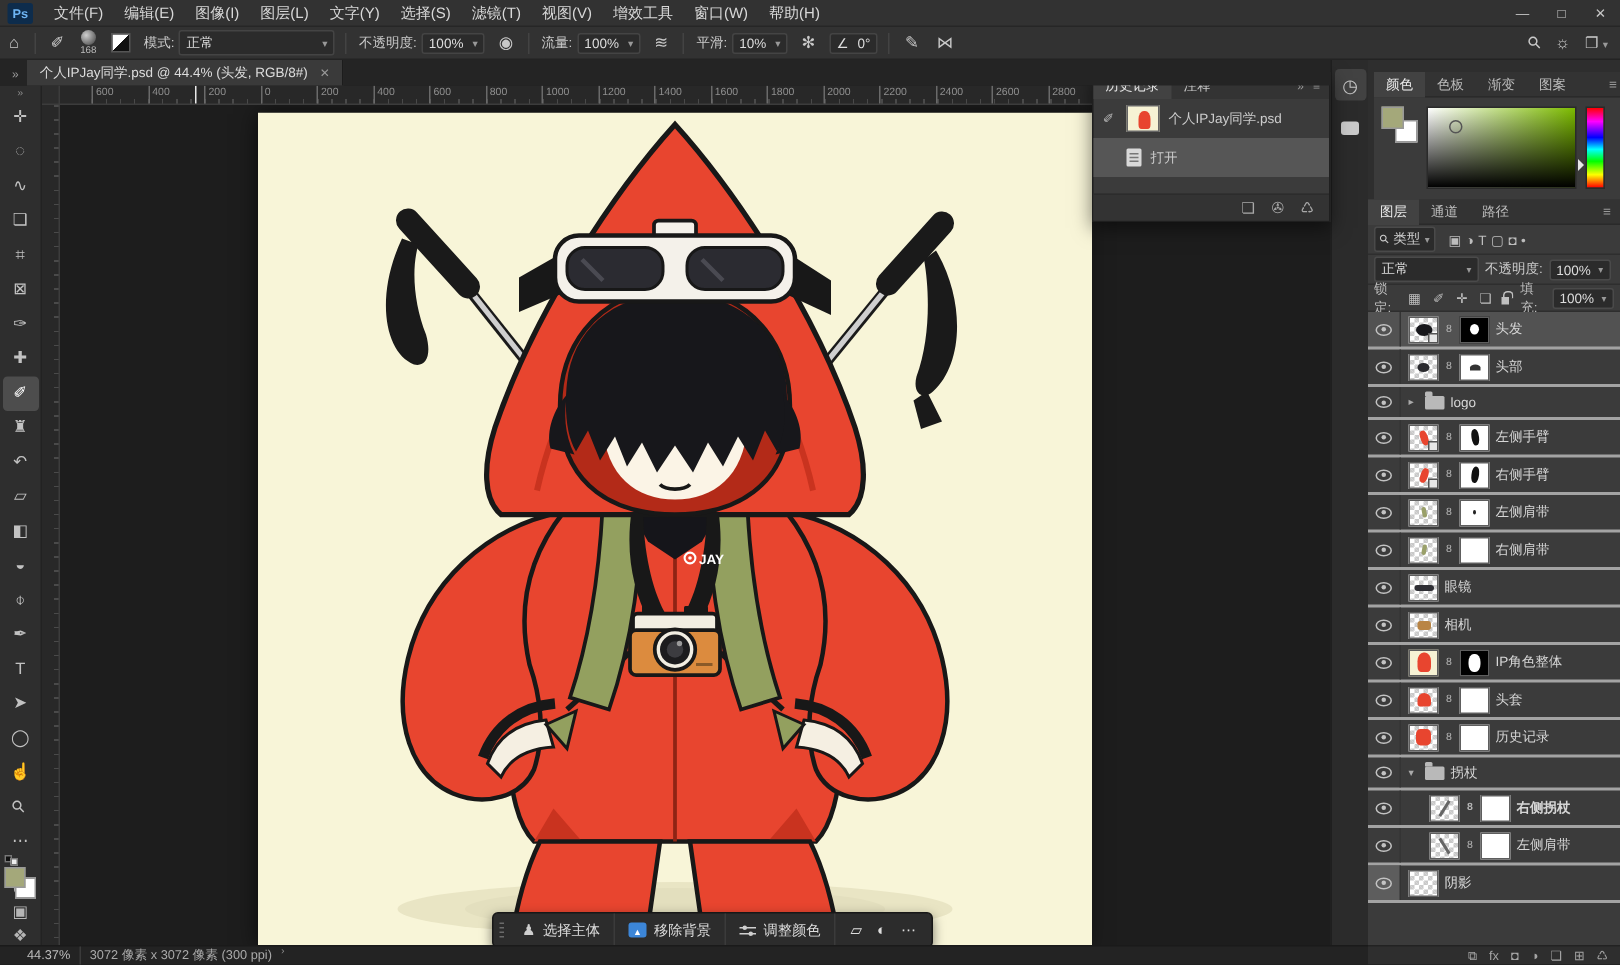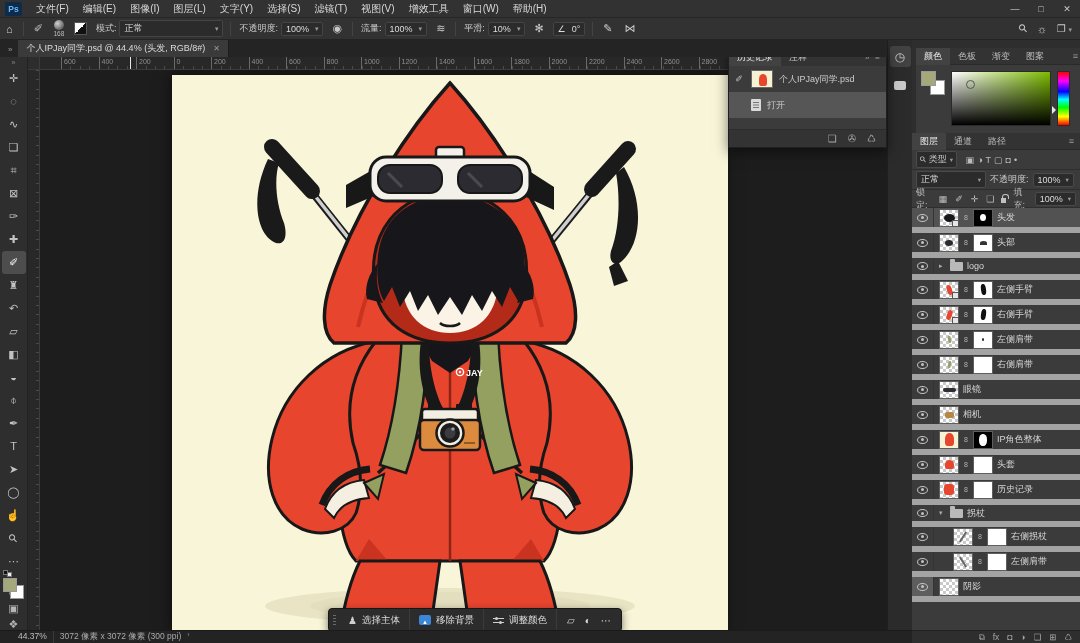--- a/index.html
+++ b/index.html
@@ -137,21 +137,21 @@
   .lp-fico { font-size:9px; color:#bdbdbd; padding:0 1.5px; }
   .lp-blend { height:20px; display:flex; align-items:center; padding:0 4px; gap:4px; font-size:9px; border-bottom:1px solid #2e2e2e;}
   .sel-box { background:#2b2b2b; border:1px solid #4a4a4a; border-radius:2px; padding:1px 4px; display:flex; gap:5px; align-items:center; color:#ddd;}
   .sel-box .dn { font-size:6.5px; color:#999; }
   .lp-lock { height:18px; display:flex; align-items:center; padding:0 4px; gap:5px; font-size:9px; border-bottom:1px solid #2e2e2e; color:#bdbdbd;}
   .padlock { width:7px; height:5px; background:#c0c0c0; position:relative; margin-top:3px; }
   .padlock::before { content:""; position:absolute; top:-4px; left:1px; width:5px; height:4px;
     border:1px solid #c0c0c0; border-bottom:none; border-radius:3px 3px 0 0; }
 
   .lp-rows { flex:1; overflow:hidden; }
-  .lrow { display:flex; align-items:center; height:25px; border-bottom:6px solid #a3a3a3; }
+  .lrow { display:flex; align-items:center; height:25px; border-bottom:2px solid #a3a3a3; }
   .lrow.group { height:22px; }
   .lrow.selected { background:#525252; }
   .eye-cell { width:22px; height:100%; display:flex; align-items:center; justify-content:center; border-right:1px solid #343434; }
   .eye-cell.hl { background:#5d5d5d; }
   .eye { width:11px; height:8px; border:1px solid #c2c2c2; border-radius:50%; position:relative; }
   .eye::after { content:""; position:absolute; top:1.5px; left:3px; width:3px; height:3px; background:#c2c2c2; border-radius:50%; }
   .lrow-main { display:flex; align-items:center; gap:4px; padding-left:5px; flex:1; min-width:0;}
   .tw { font-size:7px; color:#aaa; width:7px; }
   .folder { width:13px; height:9px; background:#b9b9b9; border-radius:1px; position:relative; }
   .folder::before { content:""; position:absolute; top:-2.5px; left:0; width:5px; height:2.5px; background:#b9b9b9; border-radius:1px 1px 0 0; }
@@ -807,21 +807,21 @@
             <div class="lrow-main">
               <span class="tw">▾</span>
               <span class="folder"></span>
               <span class="lname">拐杖</span>
             </div>
           </div>
           <div class="lrow">
             <div class="eye-cell">
               <span class="eye"></span>
             </div>
-            <div class="lrow-main" style="padding-left: 19px;">
+            <div class="lrow-main" style="padding-left: 19px; font-weight: bold;">
               <span class="lthumb checker">
                 <span class="mark" style="width: 2px; height: 12px; background: rgb(102, 102, 102); border-radius: 0px; transform: rotate(32deg);"></span>
               </span>
               <span class="linkico">8</span>
               <span class="lthumb" style="background: rgb(255, 255, 255);"></span>
               <span class="lname">右侧拐杖</span>
             </div>
           </div>
           <div class="lrow">
             <div class="eye-cell">

